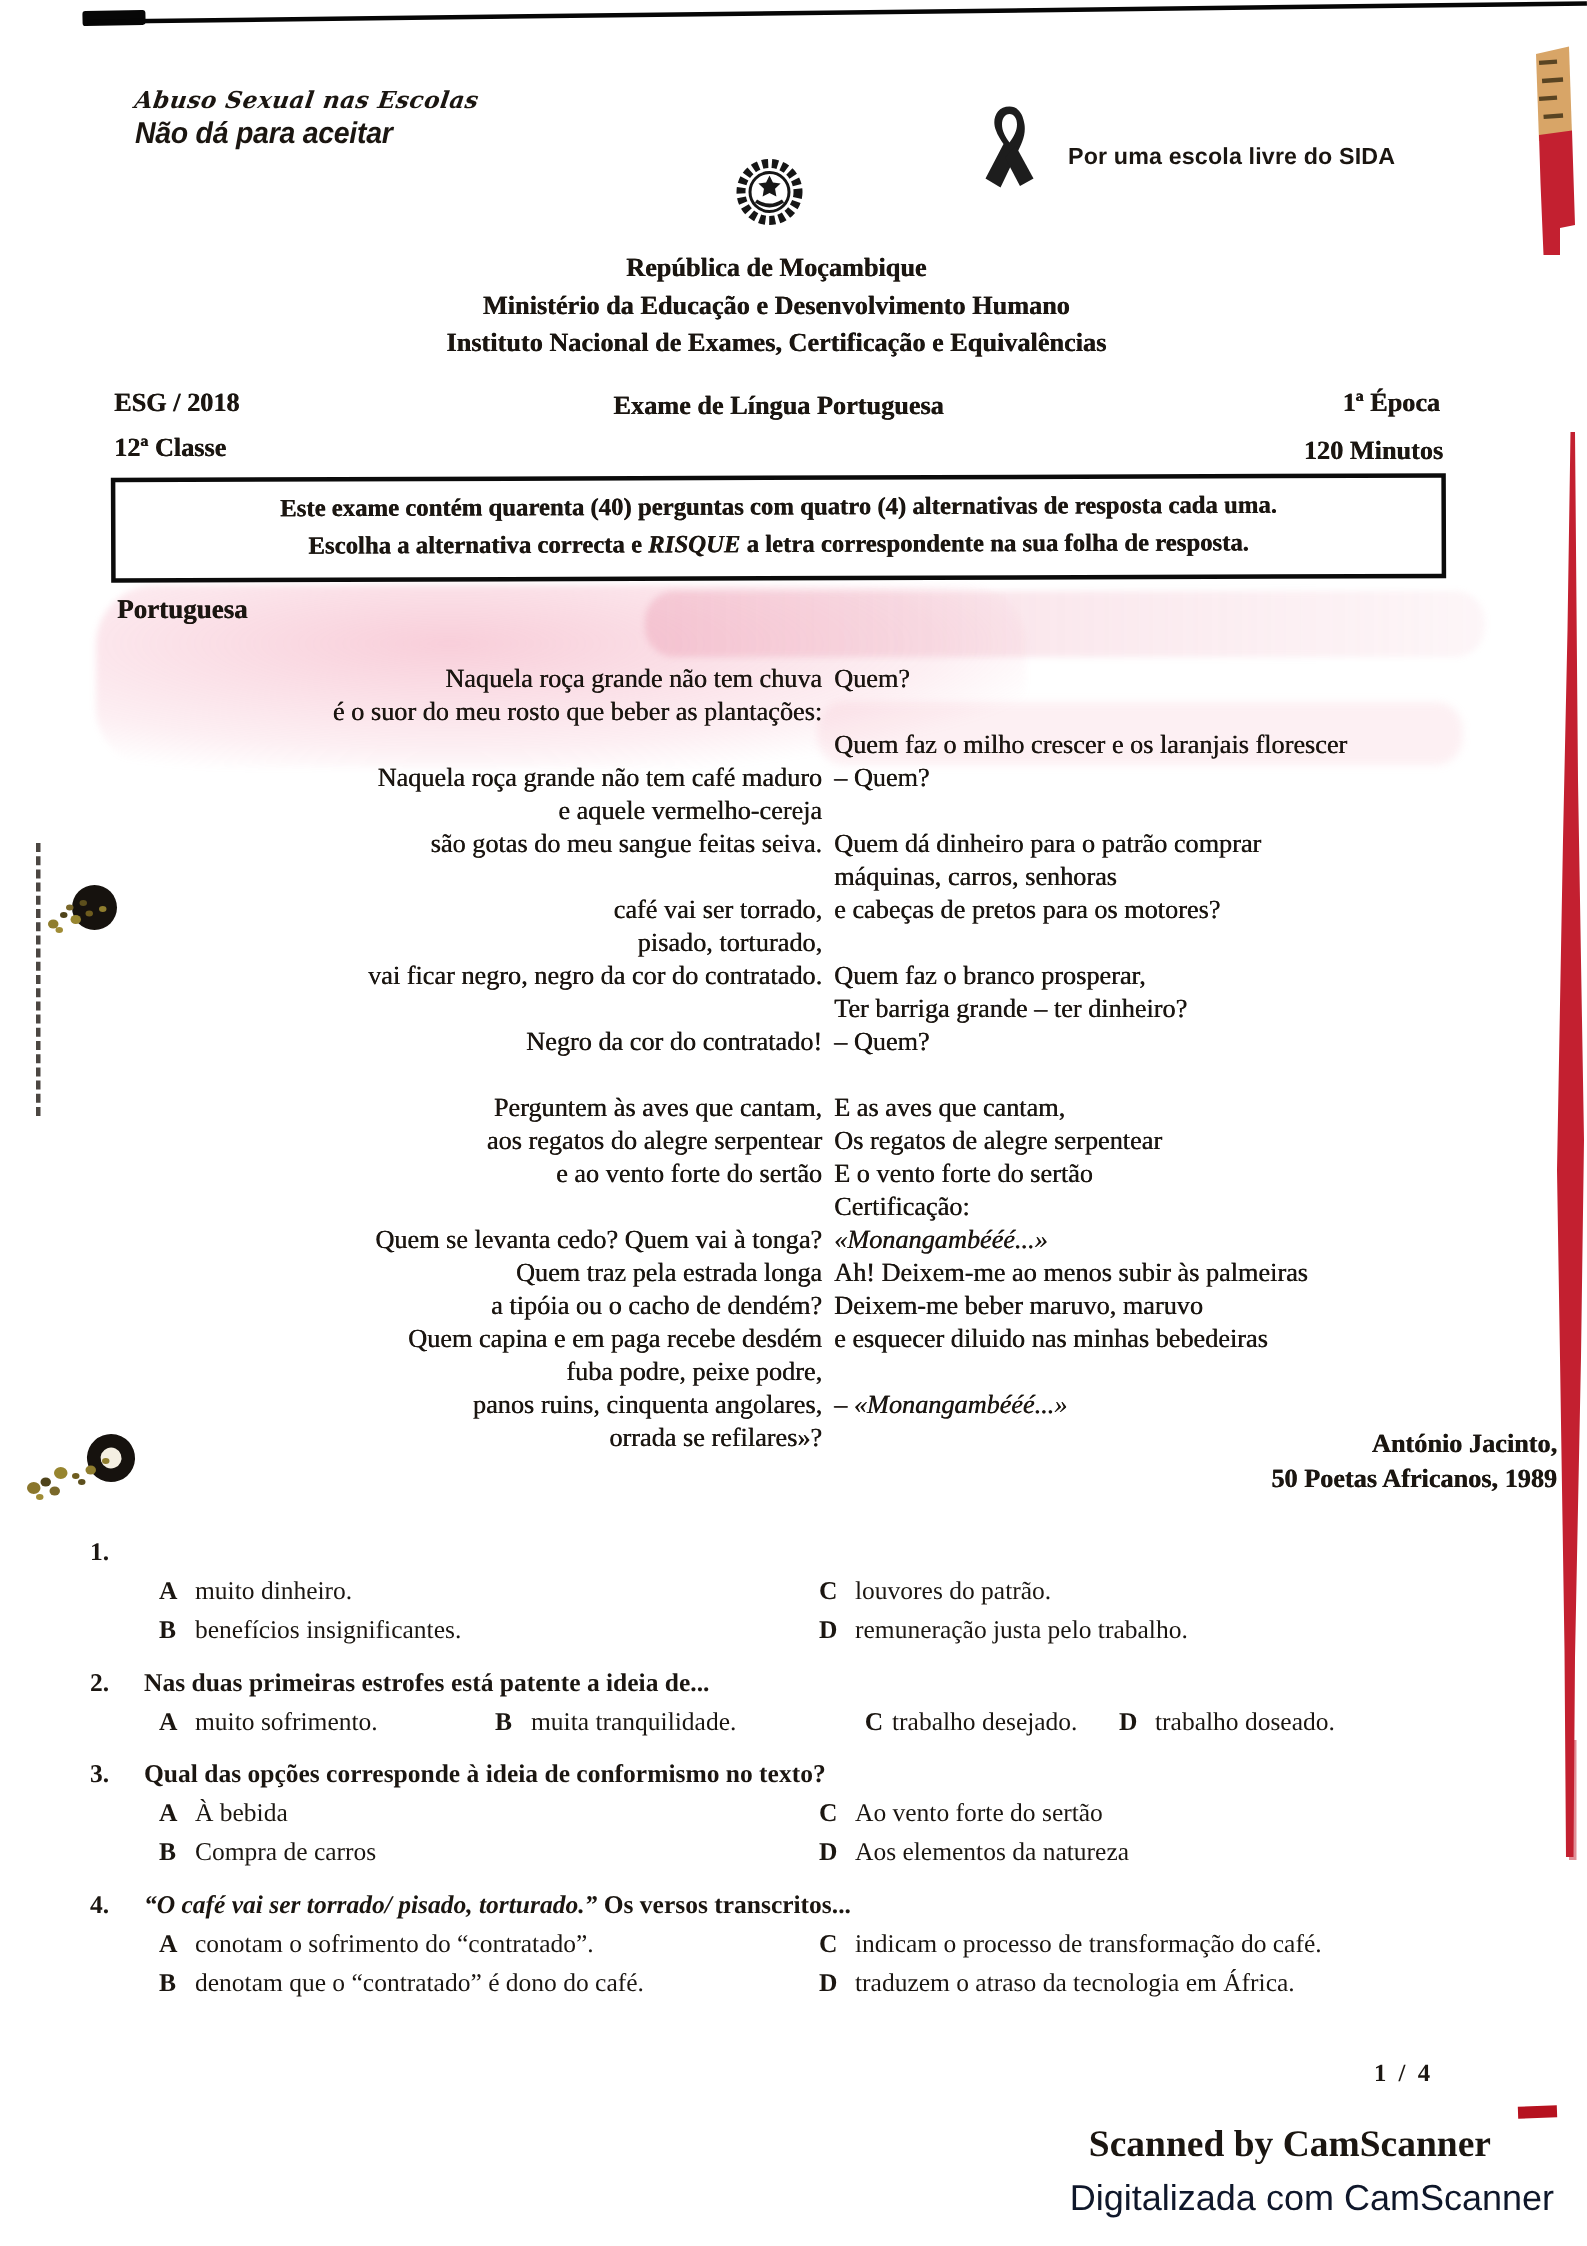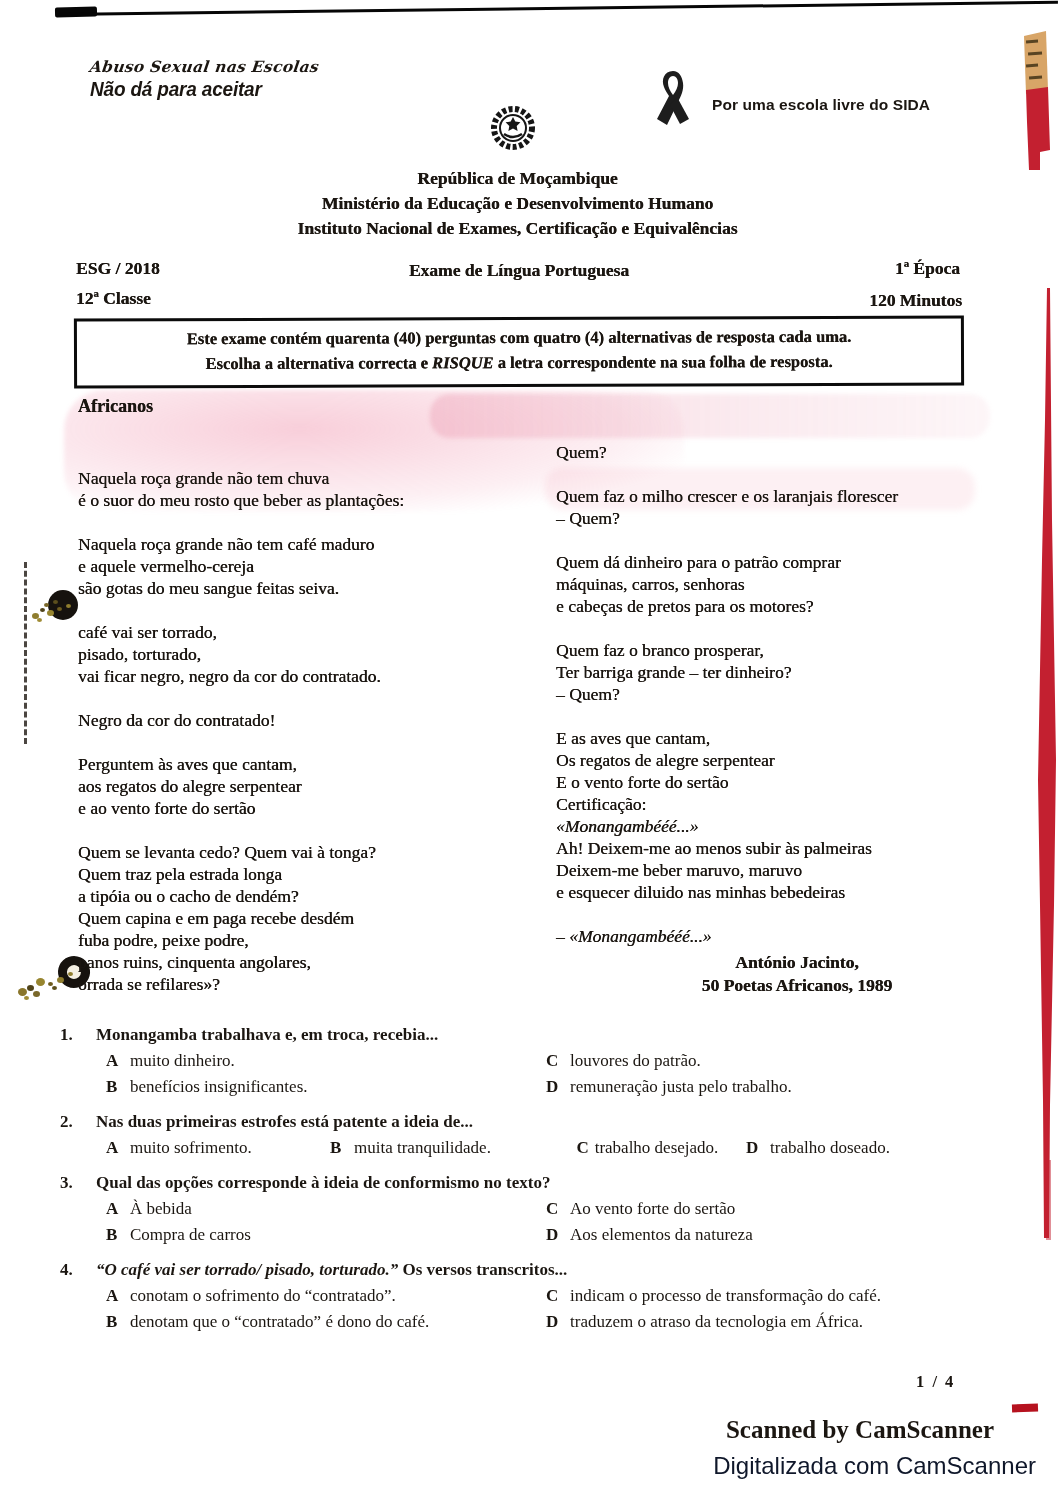--- a/index.html
+++ b/index.html
@@ -49,26 +49,26 @@
   .meta-title{left:0;right:0;top:2px;text-align:center;}
   .meta-epoch{right:2px;top:0;}
   .meta-duration{right:0;top:32px;}
   .instruction-box{left:74px;top:317px;width:868px;border:3px solid #0b0b0b;padding:5px 8px 9px;
         text-align:center;font-weight:bold;font-size:16.5px;line-height:25px;transform:rotate(-.2deg);}
   .instruction-box em{font-style:italic;}
 
   
   .poem-title{left:78px;top:396px;font-weight:bold;font-size:18px;}
   .poem-col{font-size:17.5px;line-height:22px;}
-  .poem-left{left:78px;top:467px;width:470px;}
+  .poem-left{left:78px;top:441px;width:470px;text-align:right;}
   .poem-right{left:556px;top:441px;width:482px;}
   .stanza{margin-bottom:22px;}
   .poem-col div{white-space:nowrap;}
   .it{font-style:italic;}
-  .attribution{text-align:center;font-weight:bold;margin-top:4px;line-height:23px;}
+  .attribution{text-align:right;font-weight:bold;margin-top:4px;line-height:23px;}
 
   
   .questions{left:60px;top:1024px;width:914px;font-size:17px;line-height:22px;}
   .question{margin-bottom:13px;}
   .stem{display:flex;font-weight:bold;}
   .qnum{width:36px;flex:none;}
   .opts-grid{margin-left:46px;display:grid;grid-template-columns:440px 1fr;row-gap:4px;margin-top:4px;}
   .opts-row{margin-left:46px;display:flex;margin-top:4px;}
   .opts-row .opt:nth-child(1){width:224px;}
   .opts-row .opt:nth-child(2){width:213px;}
@@ -150,21 +150,21 @@
     <div class="abs meta-title">Exame de Língua Portuguesa</div>
     <div class="abs meta-epoch">1ª Época</div>
     <div class="abs meta-duration">120 Minutos</div>
   </div>
 
   <div class="abs instruction-box ink">
     <div>Este exame contém quarenta (40) perguntas com quatro (4) alternativas de resposta cada uma.</div>
     <div><span>Escolha a alternativa correcta e </span><em>RISQUE</em><span> a letra correspondente na sua folha de resposta.</span></div>
   </div>
 
-  <div class="abs poem-title ink">Africanos</div>
+  <div class="abs poem-title ink">Portuguesa</div>
 
   <div class="abs poem-col poem-left ink">
     <div class="stanza">
       <div>Naquela roça grande não tem chuva</div>
       <div>é o suor do meu rosto que beber as plantações:</div>
     </div>
     <div class="stanza">
       <div>Naquela roça grande não tem café maduro</div>
       <div>e aquele vermelho-cereja</div>
       <div>são gotas do meu sangue feitas seiva.</div>
@@ -228,21 +228,20 @@
       <div>António Jacinto,</div>
       <div>50 Poetas Africanos, 1989</div>
     </div>
   </div>
 
   <div class="abs questions">
 
     <div class="question">
       <div class="stem">
         <span class="qnum">1.</span>
-        <span>Monangamba trabalhava e, em troca, recebia...</span>
       </div>
       <div class="opts-grid">
         <div class="opt"><span class="opt-letter">A</span><span>muito dinheiro.</span></div>
         <div class="opt"><span class="opt-letter">C</span><span>louvores do patrão.</span></div>
         <div class="opt"><span class="opt-letter">B</span><span>benefícios insignificantes.</span></div>
         <div class="opt"><span class="opt-letter">D</span><span>remuneração justa pelo trabalho.</span></div>
       </div>
     </div>
 
     <div class="question">

